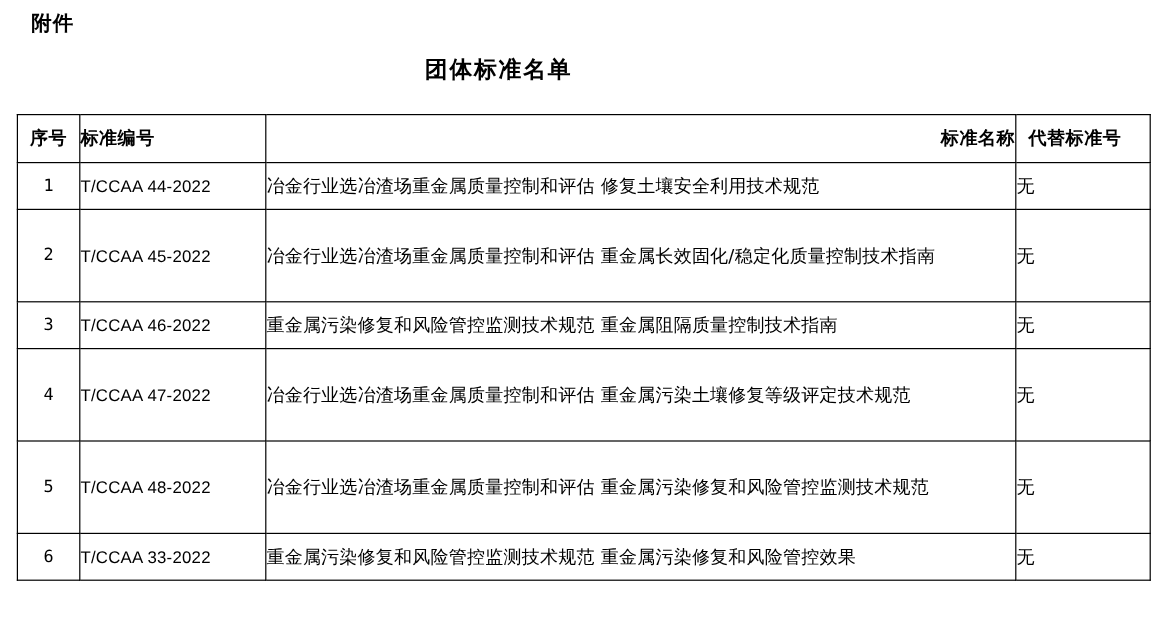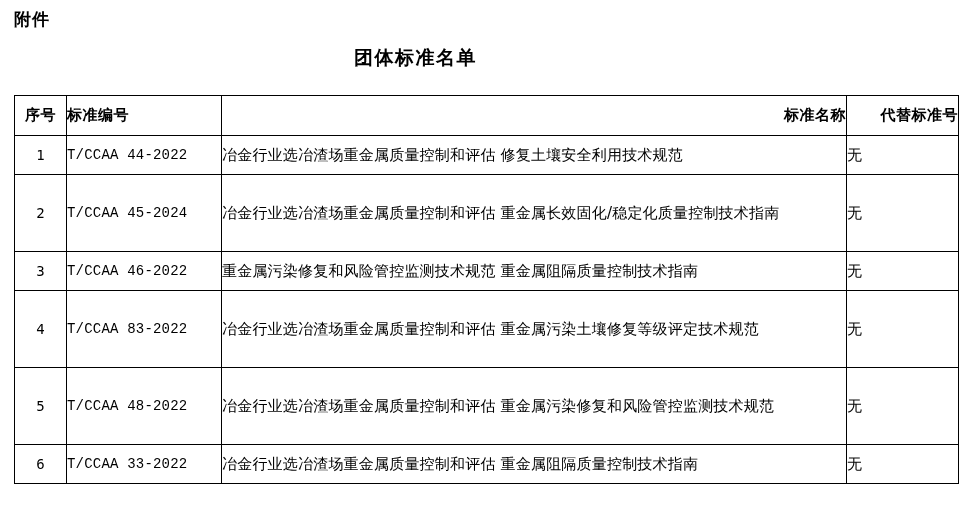--- a/index.html
+++ b/index.html
@@ -15,21 +15,21 @@
     color: #000000;
   }
   .page {
     position: relative;
     width: 972px;
     height: 529px;
     box-sizing: border-box;
   }
   .attachment-label {
     position: absolute;
-    left: 14px;
+    left: 26px;
     top: 8px;
     font-family: "DejaVu Sans", sans-serif;
     font-size: 17px;
     font-weight: bold;
     letter-spacing: 1px;
     color: #000;
   }
   .doc-title {
     position: absolute;
     left: 0;
@@ -66,29 +66,29 @@
   th.hdr {
     font-family: Liberation Mono, monospace;
     font-size: 15px;
     font-weight: bold;
     height: 39px;
     letter-spacing: 0.5px;
   }
   th.hdr.seq { text-align: center; }
   th.hdr.code { text-align: left; padding-left: 0; }
   th.hdr.name { text-align: right; padding-left: 10px; }
-  th.hdr.repl { text-align: right; padding-left: 10px; }
+  th.hdr.repl { text-align: left; padding-left: 10px; }
 
   td.seq {
     text-align: center;
     font-family: "DejaVu Sans Mono", monospace;
     font-size: 14px;
   }
   td.code {
-    font-family: Liberation Mono, monospace;
+    font-family: Liberation Sans, sans-serif;
     font-size: 14px;
     padding-left: 8px;
     letter-spacing: 0.2px;
     white-space: nowrap;
     margin-left: 45px;
   }
   td.name {
     font-family: "DejaVu Sans", sans-serif;
     font-size: 15px;
     padding-left: 10px;
@@ -132,45 +132,45 @@
       </thead>
       <tbody>
         <tr class="r1">
           <td class="seq">1</td>
           <td class="code">T/CCAA 44-2022</td>
           <td class="name">冶金行业选冶渣场重金属质量控制和评估  修复土壤安全利用技术规范</td>
           <td class="repl">无</td>
         </tr>
         <tr class="r2">
           <td class="seq">2</td>
-          <td class="code">T/CCAA 45-2024</td>
+          <td class="code">T/CCAA 45-2022</td>
           <td class="name">冶金行业选冶渣场重金属质量控制和评估  重金属长效固化/稳定化质量控制技术指南</td>
           <td class="repl">无</td>
         </tr>
         <tr class="r1">
           <td class="seq">3</td>
           <td class="code">T/CCAA 46-2022</td>
           <td class="name">重金属污染修复和风险管控监测技术规范  重金属阻隔质量控制技术指南</td>
           <td class="repl">无</td>
         </tr>
         <tr class="r2">
           <td class="seq">4</td>
-          <td class="code">T/CCAA 83-2022</td>
+          <td class="code">T/CCAA 47-2022</td>
           <td class="name">冶金行业选冶渣场重金属质量控制和评估  重金属污染土壤修复等级评定技术规范</td>
           <td class="repl">无</td>
         </tr>
         <tr class="r2">
           <td class="seq">5</td>
           <td class="code">T/CCAA 48-2022</td>
           <td class="name">冶金行业选冶渣场重金属质量控制和评估  重金属污染修复和风险管控监测技术规范</td>
           <td class="repl">无</td>
         </tr>
         <tr class="r1">
           <td class="seq">6</td>
           <td class="code">T/CCAA 33-2022</td>
-          <td class="name">冶金行业选冶渣场重金属质量控制和评估  重金属阻隔质量控制技术指南</td>
+          <td class="name">重金属污染修复和风险管控监测技术规范  重金属污染修复和风险管控效果</td>
           <td class="repl">无</td>
         </tr>
       </tbody>
     </table>
   </div>
 
 </div>
 
 </body></html>

